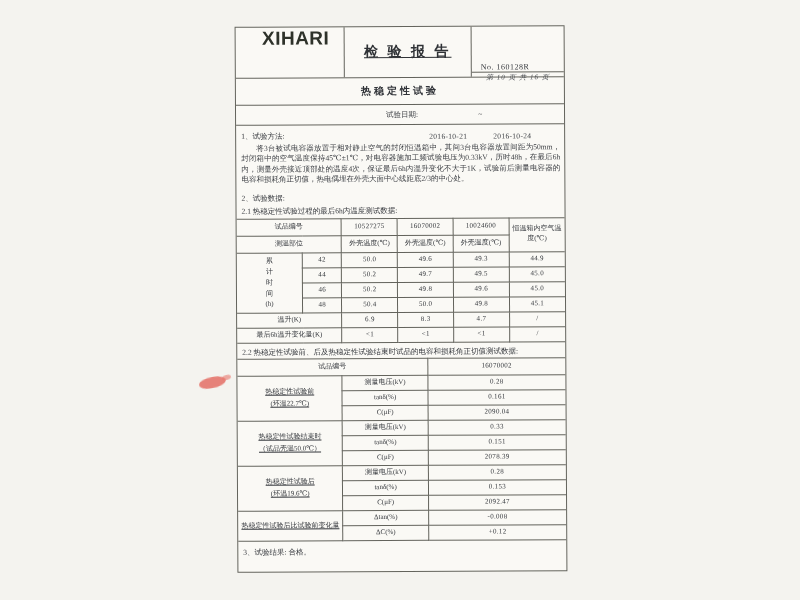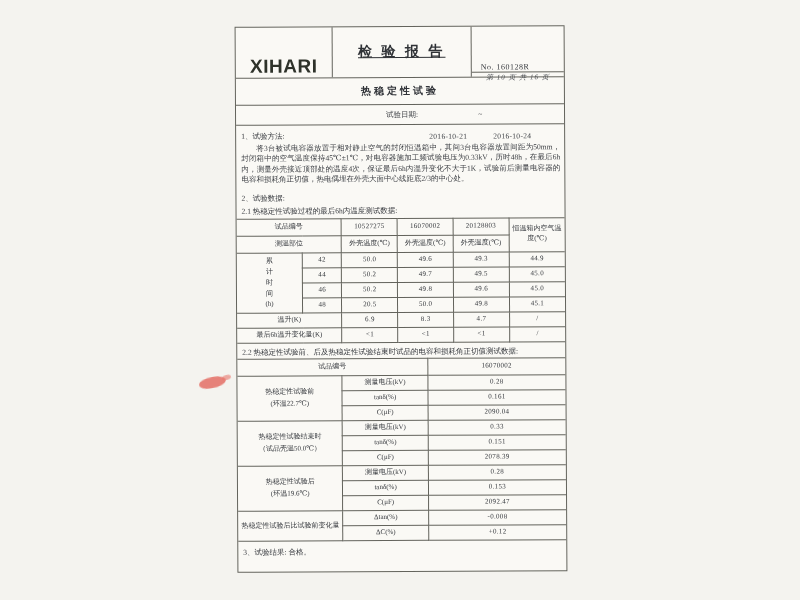--- a/index.html
+++ b/index.html
@@ -10,21 +10,21 @@
     color:#34373c;
   }
   .page{
     position:absolute;left:236px;top:26px;width:330px;height:546px;
     border:1px solid #63635c;background:#faf9f5;
     transform:rotate(-0.3deg);
     box-sizing:border-box;display:flex;flex-direction:column;
   }
   
   .hdr{display:flex;height:50px;border-bottom:1px solid #63635c;flex:none;}
-  .logo-cell{width:96px;border-right:1px solid #63635c;display:flex;align-items:flex-end;justify-content:center;}
+  .logo-cell{width:96px;border-right:1px solid #63635c;display:flex;align-items:flex-start;justify-content:center;padding-left:12px;}
   .logo{font-family:"Liberation Sans","DejaVu Sans",sans-serif;font-weight:bold;font-size:19px;letter-spacing:0.5px;color:#2e322a;}
   .title-cell{flex:1;border-right:1px solid #63635c;display:flex;align-items:center;justify-content:center;}
   .rpt-title{font-size:14px;font-weight:bold;letter-spacing:3px;color:#2f3236;text-decoration:underline;}
   .no-cell{width:92px;display:flex;flex-direction:column;margin-top:36px;}
   .no-top{flex:1.1;border-bottom:1px solid #63635c;display:flex;align-items:center;padding-left:9px;font-size:8px;letter-spacing:0.5px;}
   .no-bottom{flex:1;display:flex;align-items:center;justify-content:center;font-size:7px;letter-spacing:1px;color:#4a4d52;font-style:italic;}
   
   .subtitle-row{height:26px;border-bottom:1px solid #63635c;display:flex;align-items:center;justify-content:center;
     font-size:10px;font-weight:bold;letter-spacing:3px;flex:none;color:#303338;}
   .date-row{height:19px;border-bottom:1px solid #63635c;display:flex;align-items:center;font-size:7.5px;
@@ -34,21 +34,21 @@
   .h-line{padding-left:5px;margin-top:3px;}
   .para{padding:0 4px 0 5px;text-indent:2em;margin-top:1px;text-align:justify;color:#3a3d42;}
   .gap8{margin-top:8px;}
   .gap4{margin-top:4px;}
   .gap6{margin-top:6px;}
   table{width:100%;border-collapse:collapse;table-layout:fixed;font-size:7px;text-align:center;
     border-left:hidden;border-right:hidden;margin-top:1px;color:#35383d;}
   td{border:1px solid #63635c;padding:1px 2px;height:12px;overflow:hidden;}
   .hd td{height:14px;}
   .vlabel{width:10px;margin:0 auto;word-break:break-all;line-height:1.6;}
-  .grp-label div{line-height:1.7;}
+  .grp-label div{line-height:1.7;text-decoration:underline;}
   .num{letter-spacing:0.3px;margin-top:43px;}
   
   .red-mark{position:absolute;left:199px;top:377px;width:27px;height:11px;background:#e2584e;opacity:0.72;
     border-radius:55% 45% 60% 40%;transform:rotate(-9deg);filter:blur(0.6px);}
   .red-mark2{position:absolute;left:222px;top:375px;width:9px;height:5px;background:#e8766c;opacity:0.6;
     border-radius:50%;transform:rotate(-15deg);filter:blur(0.5px);}
 </style>
 </head>
 <body>
 
@@ -93,21 +93,21 @@
           <col style="width:17%">
         <col style="width:17%">
           <col style="width:17%">
           <col style="width:17%">
       </colgroup>
       <tbody>
           <tr class="hd">
         <td colspan="2">试品编号</td>
         <td class="num">10527275</td>
         <td class="num">16070002</td>
-        <td class="num">20128803</td>
+        <td class="num">10024600</td>
         <td rowspan="2">恒温箱内空气温度(℃)</td>
       </tr>
       <tr class="hd">
         <td colspan="2">测温部位</td>
         <td>外壳温度(℃)</td>
         <td>外壳温度(℃)</td>
         <td>外壳温度(℃)</td>
       </tr>
       <tr>
         <td rowspan="4">
@@ -129,21 +129,21 @@
       </tr>
       <tr>
         <td class="num">46</td>
         <td class="num">50.2</td>
         <td class="num">49.8</td>
         <td class="num">49.6</td>
         <td class="num">45.0</td>
       </tr>
       <tr>
         <td class="num">48</td>
-        <td class="num">20.5</td>
+        <td class="num">50.4</td>
         <td class="num">50.0</td>
         <td class="num">49.8</td>
         <td class="num">45.1</td>
       </tr>
       <tr>
         <td colspan="2">温升(K)</td>
         <td class="num">6.9</td>
         <td class="num">8.3</td>
         <td class="num">4.7</td>
         <td class="num">/</td>

